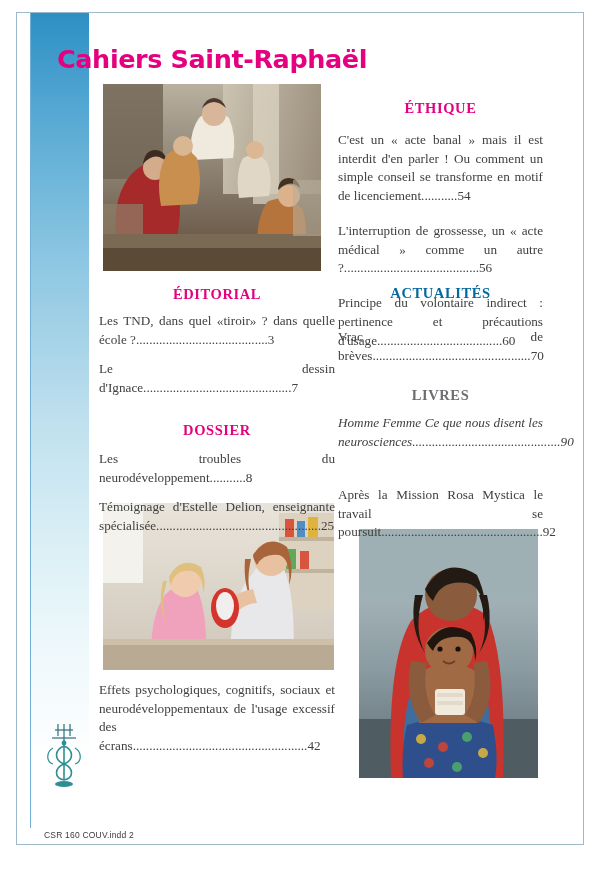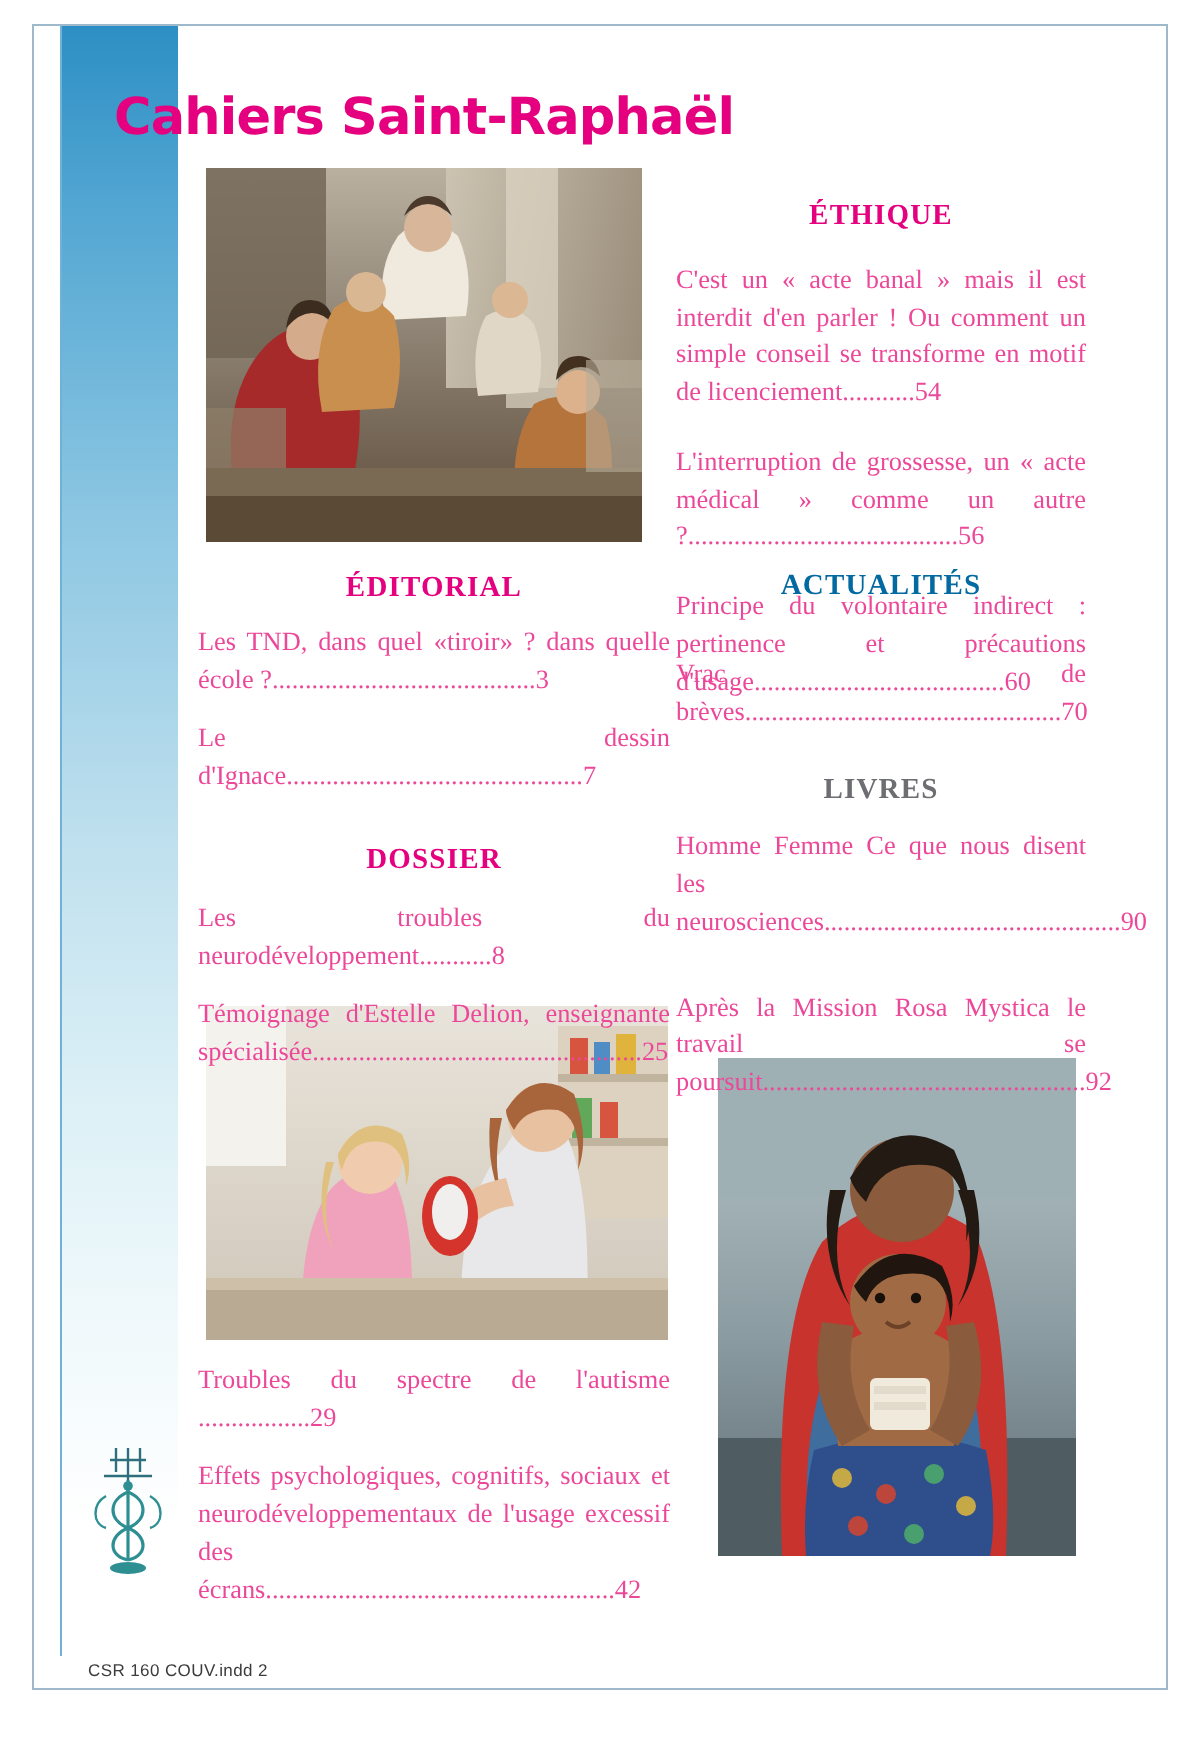--- a/index.html
+++ b/index.html
@@ -134,21 +134,21 @@
     letter-spacing: 0.6px;
     margin: 0 0 9px 0;
   }
   .sec-head.pink { color: #e4007f; }
   .sec-head.blue { color: #0369a1; }
   .sec-head.grey { color: #6d6e71; }
 
   .entry {
     font-size: 13.2px;
     line-height: 1.42;
-    color: #ec4899;
+    color: #404040;
     text-align: justify;
     margin: 0 0 11px 0;
     hyphens: none;
   }
   .entry.last { margin-bottom: 0; }
 
   
   .footer {
     position: absolute;
     left: 44px;
@@ -330,36 +330,35 @@
     <div class="sec-head pink">ÉDITORIAL</div>
     <p class="entry">Les TND, dans quel «tiroir» ? dans quelle école ?........................................3</p>
     <p class="entry" style="margin-bottom:24px;font-family:Liberation Serif, serif;">Le dessin d'Ignace.............................................7</p>
 
     <div class="sec-head pink" style="margin-bottom:11px;">DOSSIER</div>
     <p class="entry">Les troubles du neurodéveloppement...........8</p>
     <p class="entry last">Témoignage d'Estelle Delion, enseignante spécialisée..................................................25</p>
   </div>
 
   <div class="col-left-lower">
-    <p class="entry">Troubles du spectre de l'autisme .................29</p>
     <p class="entry last">Effets psychologiques, cognitifs, sociaux et neurodéveloppementaux  de l'usage excessif des écrans.....................................................42</p>
   </div>
 
   <div class="col-right">
     <div class="sec-head pink" style="margin-bottom:14px;text-align:center;">ÉTHIQUE</div>
     <p class="entry" style="margin-bottom:16px;">C'est un « acte banal » mais il est interdit d'en parler ! Ou comment un simple conseil se transforme en motif de licenciement...........54</p>
     <p class="entry" style="margin-bottom:16px;">L'interruption de grossesse, un « acte médical » comme un autre ?.........................................56</p>
     <p class="entry last">Principe du volontaire indirect : pertinence et précautions d'usage......................................60</p>
   </div>
 
   <div class="col-right-lower">
     <div class="sec-head blue" style="margin-bottom:14px;">ACTUALITÉS</div>
     <p class="entry" style="margin-bottom:22px;margin-top:26px;">Vrac de brèves................................................70</p>
 
     <div class="sec-head grey" style="margin-bottom:10px;">LIVRES</div>
-    <p class="entry" style="margin-bottom:24px;">Homme Femme Ce que nous disent les neurosciences.............................................90</p>
+    <p class="entry" style="margin-bottom:34px;font-style:italic;">Homme Femme Ce que nous disent les neurosciences.............................................90</p>
 
     <p class="entry last">Après la Mission Rosa Mystica le travail se poursuit.................................................92</p>
   </div>
 
   <div class="footer">CSR 160 COUV.indd   2</div>
 
 </div>
 
 </body></html>

